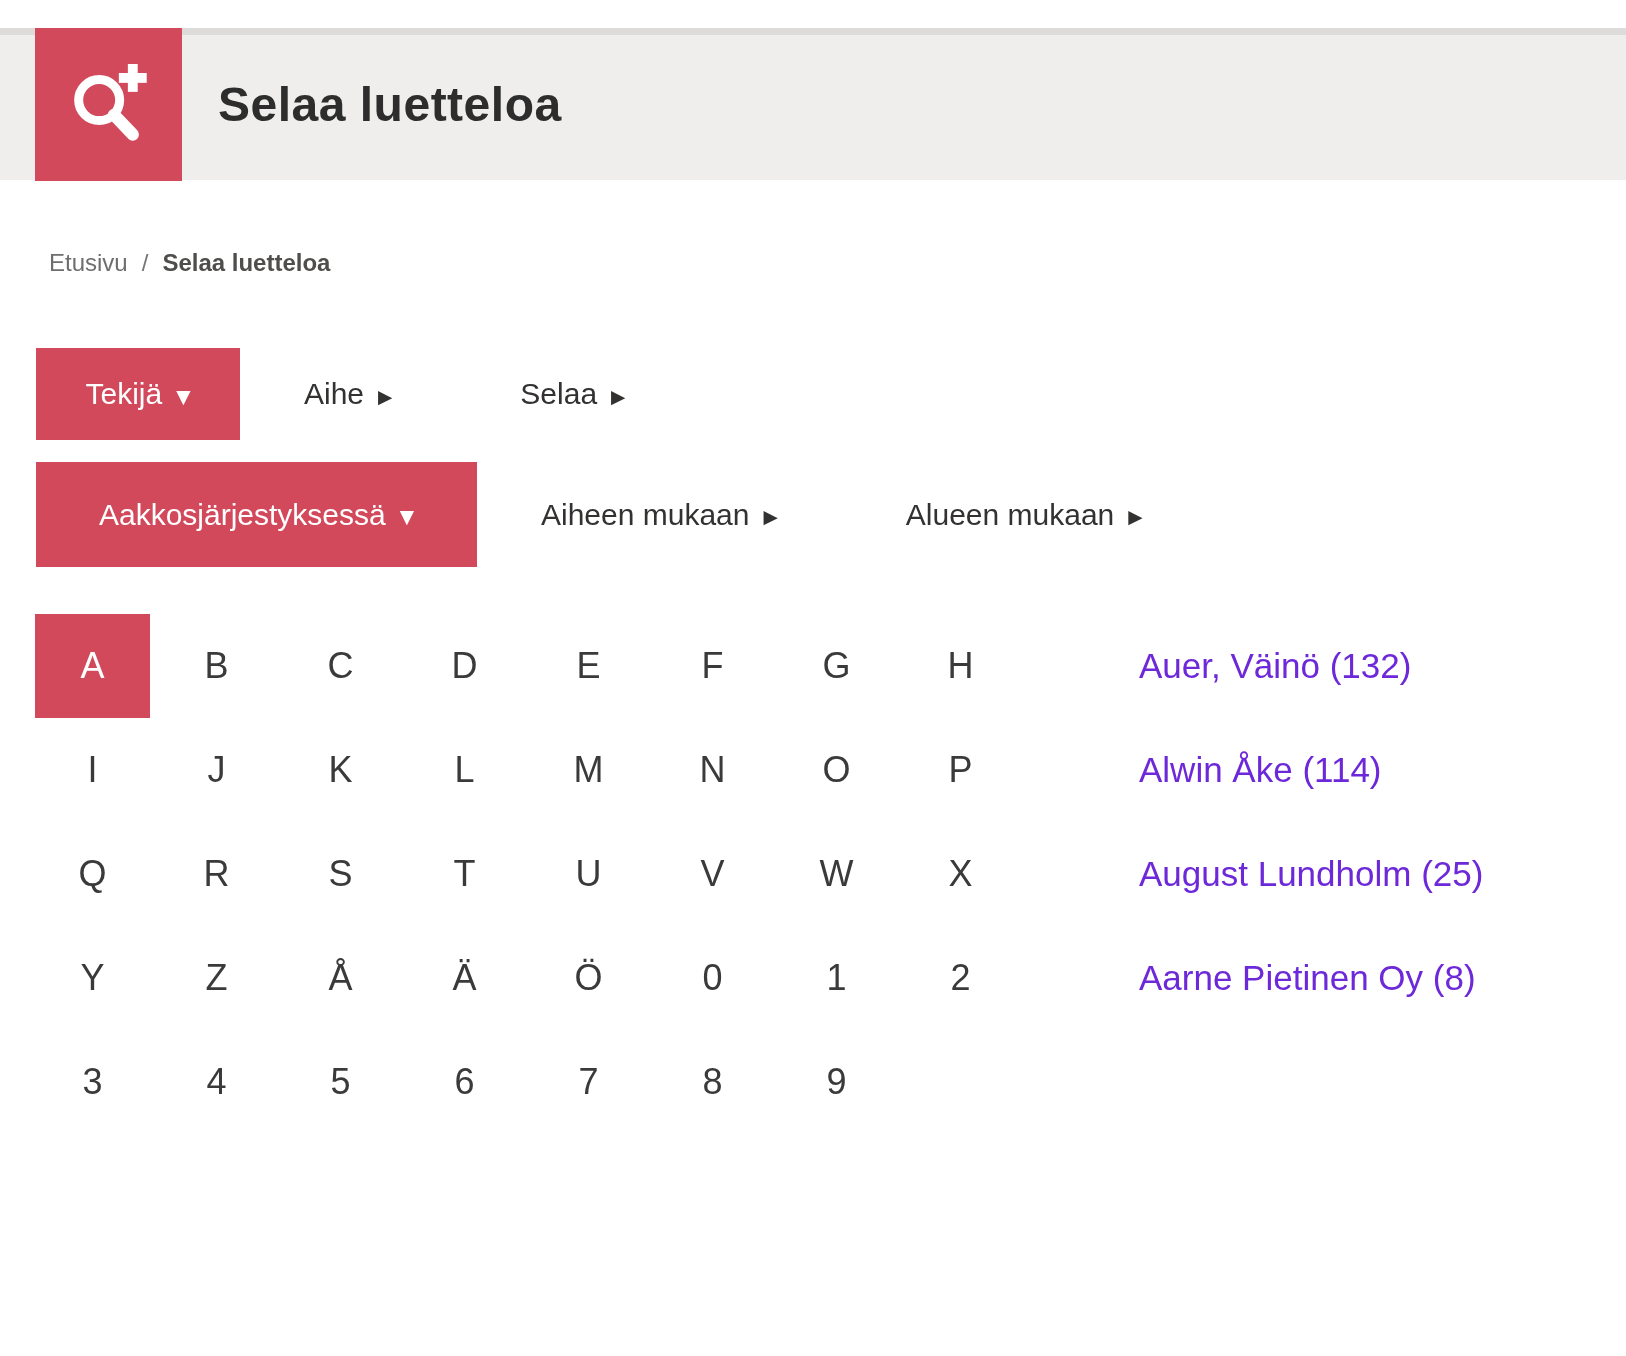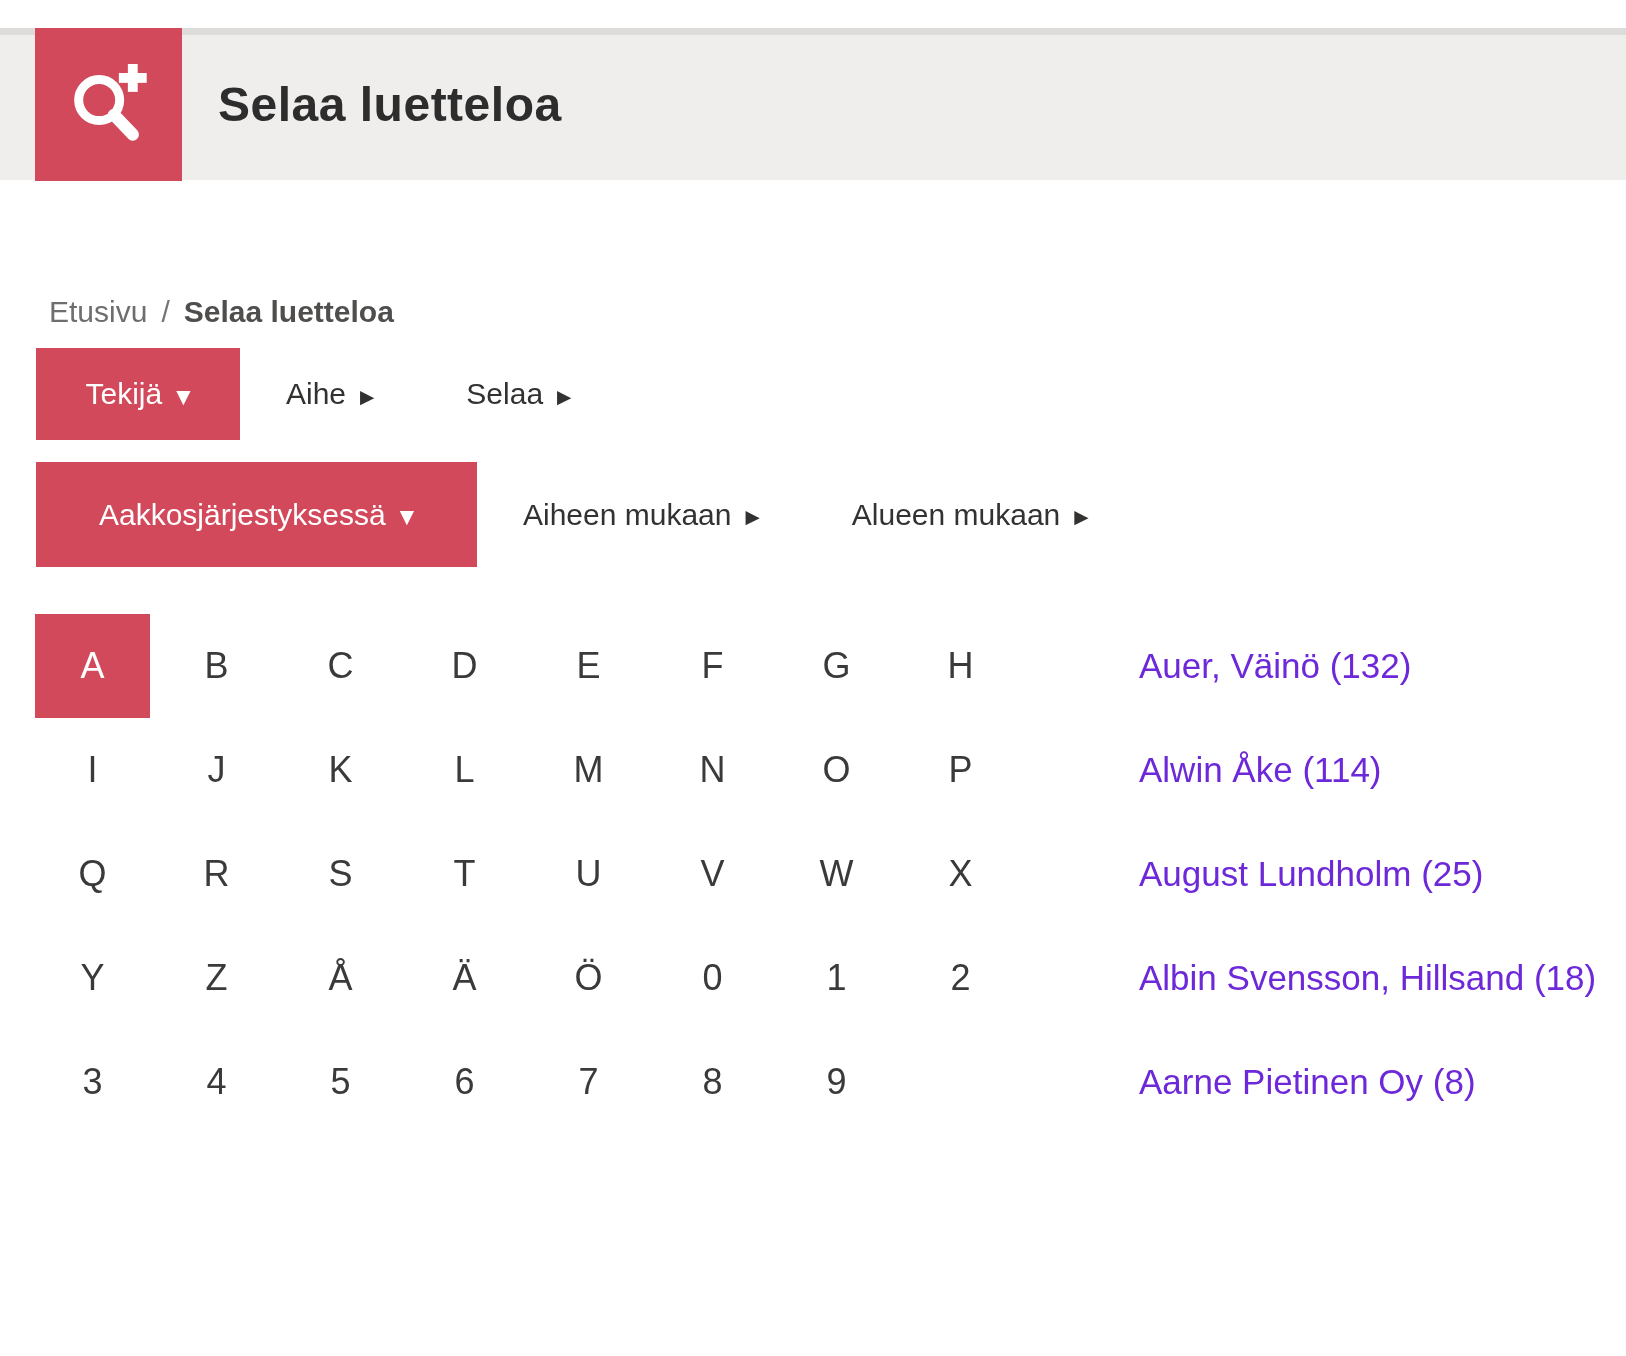--- a/index.html
+++ b/index.html
@@ -24,33 +24,33 @@
   }
   .header-title {
     position:absolute; left:218px; top:28px; height:152px;
     display:flex; align-items:center;
     font-size:48px; font-weight:700; color:#2d2d2d; letter-spacing:0.5px;
   }
 
   
   .breadcrumb {
     position:absolute; left:49px; top:241px; height:44px;
-    display:flex; align-items:flex-end; font-size:30px; color:#6e6e6e;margin-top:44px;
+    display:flex; align-items:center; font-size:24px; color:#6e6e6e;
   }
   .crumb-home { color:#6e6e6e; cursor:pointer; }
   .crumb-sep { margin:0 14px; color:#767676; }
   .crumb-current { color:#4f4e4c; font-weight:700; }
 
   
   .tab-row { position:absolute; display:flex; align-items:stretch; }
   .tab-row.filters { left:36px; top:348px; height:92px; }
   .tab-row.sorts   { left:36px; top:462px; height:105px; }
   .tab {
     display:flex; align-items:center; justify-content:center;
-    padding:0 46px; gap:14px;
+    padding:0 64px; gap:14px;
     font-size:30px; color:#333231; cursor:pointer; white-space:nowrap;
   }
   .tab .tab-arrow { font-family:"DejaVu Sans", sans-serif; font-size:0.62em; padding-top:4px; }
   .tab.active { background:#d2495b; color:#ffffff; padding:0; }
   .filters .tab.active { width:204px; }
   .sorts   .tab.active { width:441px; }
 
   
   .letter-grid {
     position:absolute; left:35px; top:614px;
@@ -293,18 +293,17 @@
   </div>
 
 <div class="author-list">
 
     <a class="author-item">Auer, Väinö (132)</a>
 
     <a class="author-item">Alwin Åke (114)</a>
 
     <a class="author-item">August Lundholm (25)</a>
 
-    <a class="author-item">Albin Svensson, Hillsand (18)</a>
 
 
 
     <a class="author-item">Aarne Pietinen Oy (8)</a>
   </div>
 
 </body></html>

